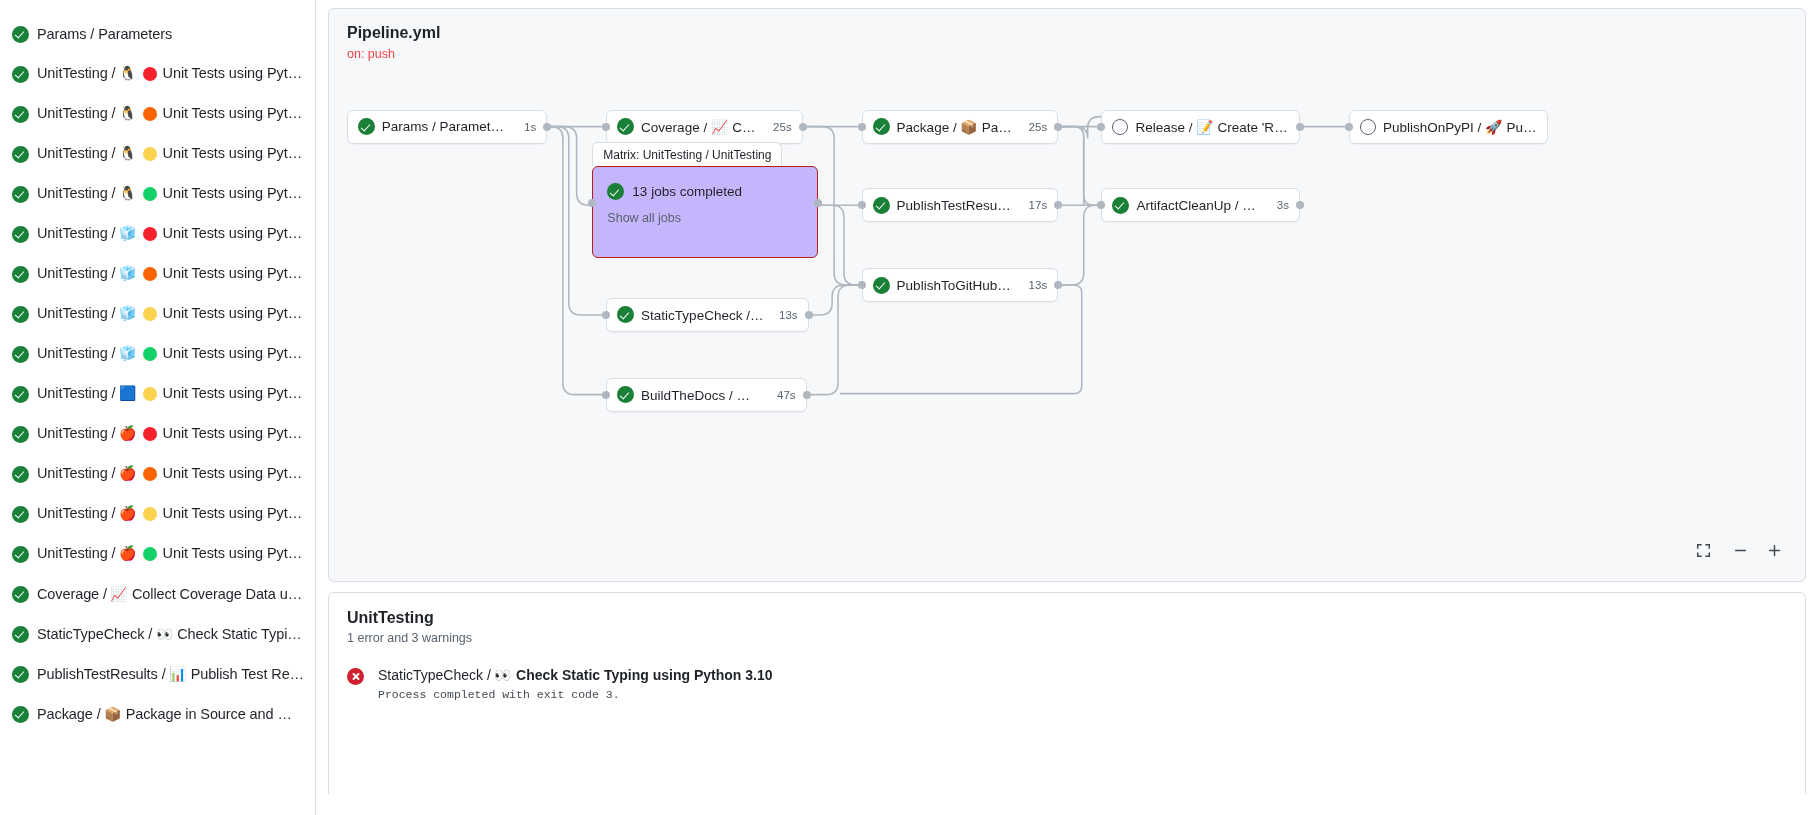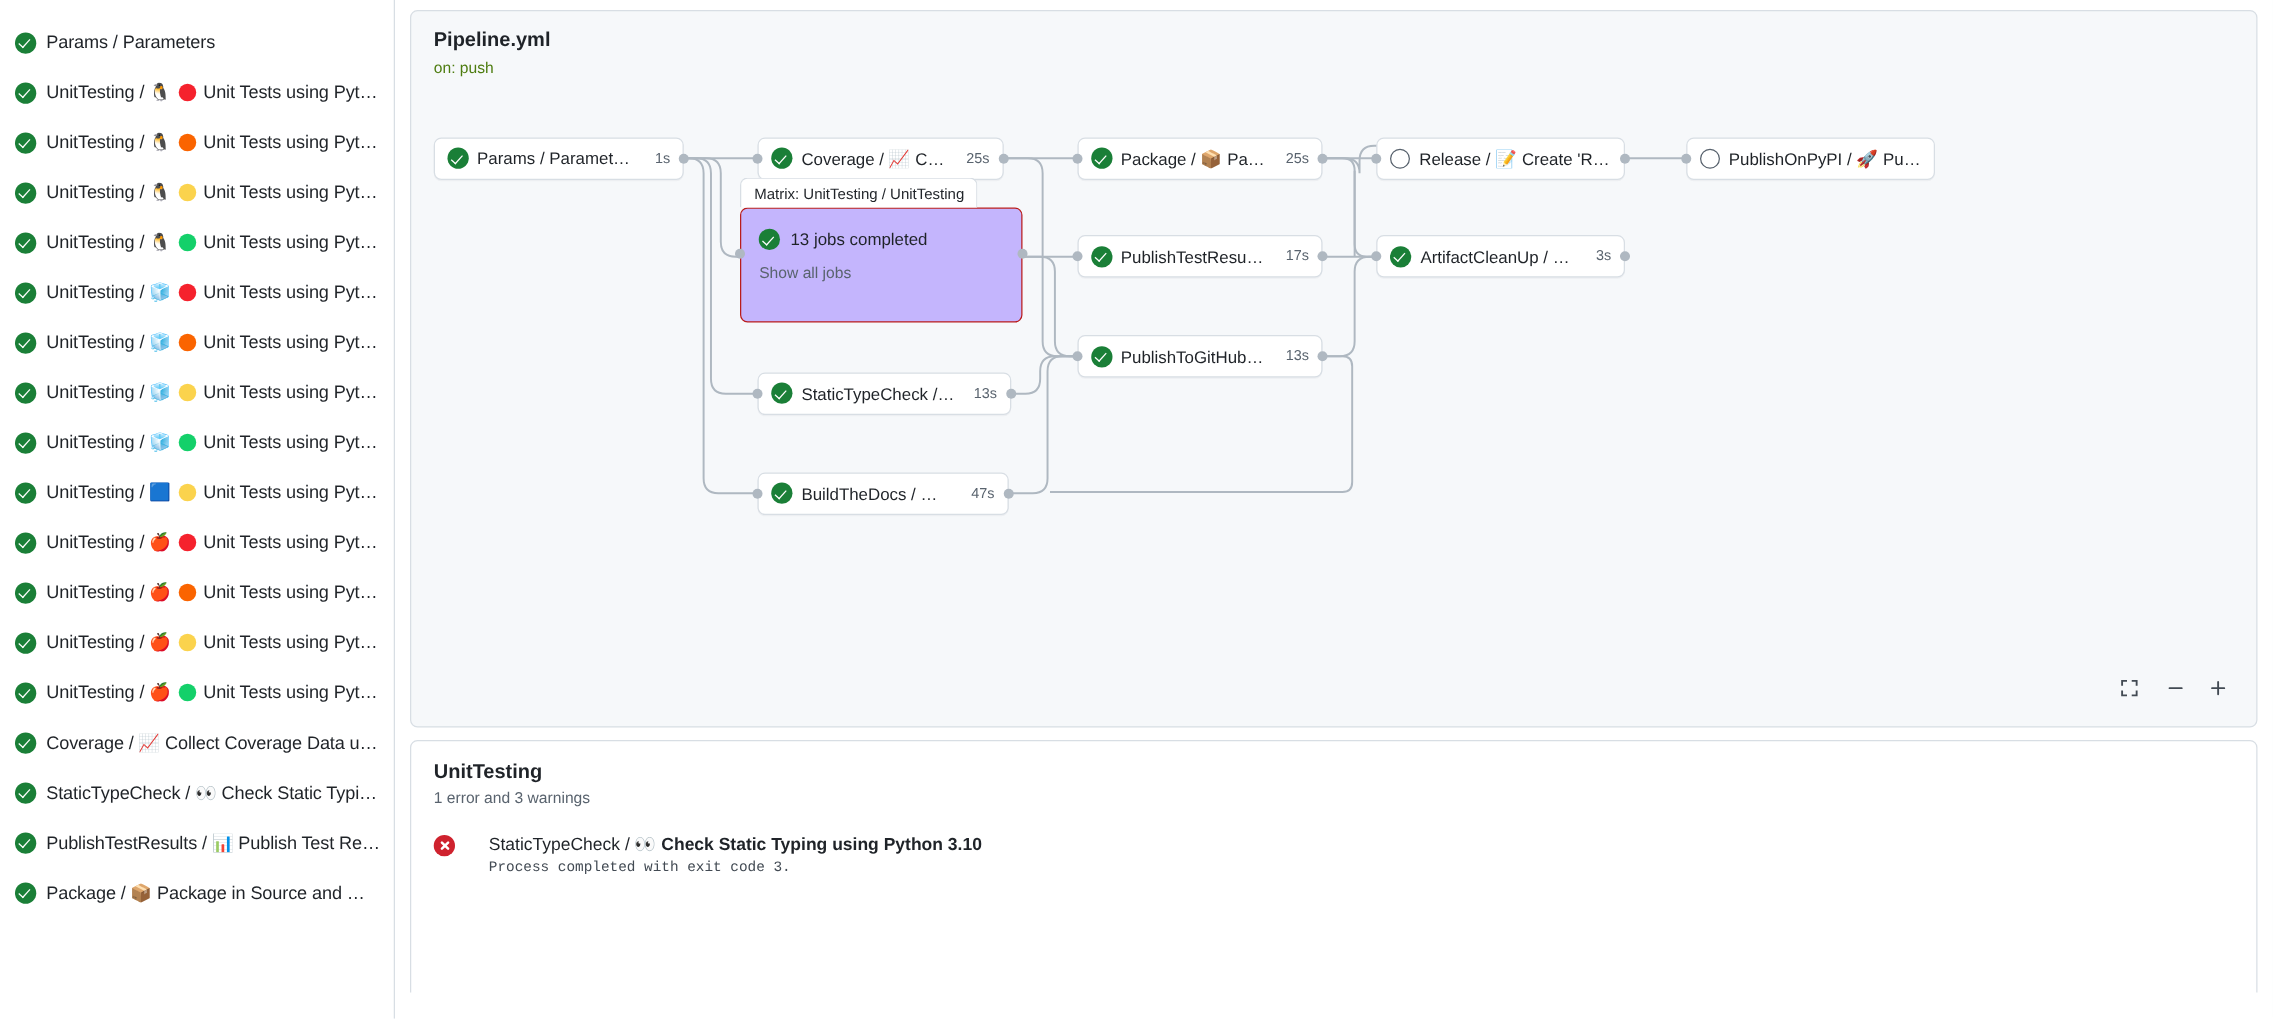--- a/index.html
+++ b/index.html
@@ -87,21 +87,21 @@
   }
   .graph-header { padding: 14px 18px 0 18px; }
   .graph-title {
     font-size: 16px;
     font-weight: 600;
     color: #1f2328;
     line-height: 1.3;
   }
   .graph-sub {
     font-size: 12.5px;
-    color: #4d7c0f;
+    color: #ef4444;
     margin-top: 3px;
   }
 
   .canvas { position: absolute; inset: 0; }
   .edges { position: absolute; left: 0; top: 0; width: 100%; height: 100%; pointer-events: none; }
 
   .node {
     position: absolute;
     background: #ffffff;
     border: 1px solid #d8dee4;
@@ -200,21 +200,21 @@
     border: 1px solid #d8dee4;
     border-top: 1px solid #d8dee4;
     border-radius: 6px;
     background: #ffffff;
     height: 210px;
     padding: 16px 18px;
     overflow: hidden;
   }
   .ann-title { font-size: 16px; font-weight: 600; color: #1f2328; }
   .ann-sub { font-size: 12.5px; color: #59636e; margin-top: 4px; }
-  .ann-item { display: flex; gap: 26px; margin-top: 22px; }
+  .ann-item { display: flex; gap: 13px; margin-top: 22px; }
   .ann-ic { width: 18px; min-width: 18px; height: 18px; margin-top: 1px; position: relative; }
   .ic-err {
     width: 17px; height: 17px; border-radius: 50%;
     background: #cf222e; position: relative;
   }
   .ic-err::before, .ic-err::after {
     content: ""; position: absolute;
     left: 7.5px; top: 4px; width: 2px; height: 9px;
     background: #fff; border-radius: 1px;
   }

